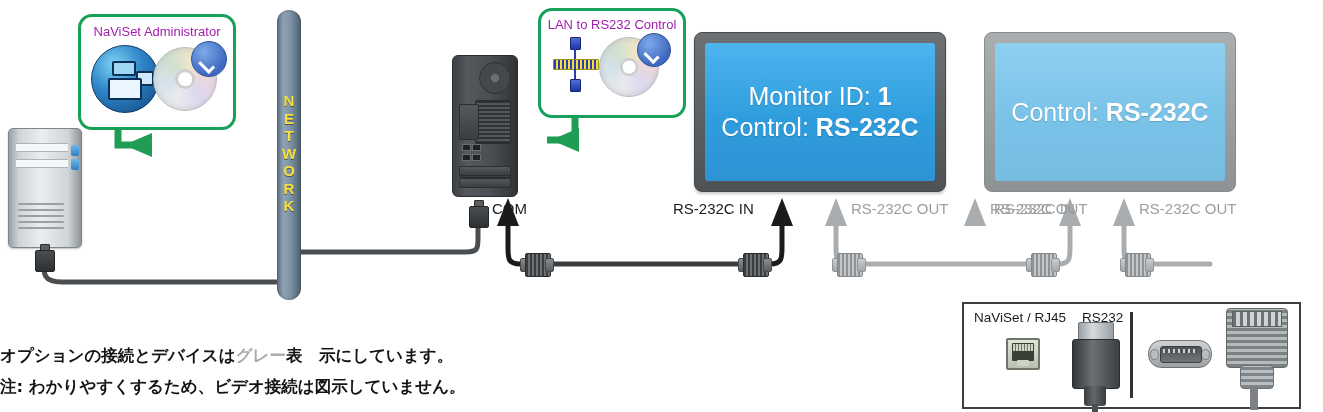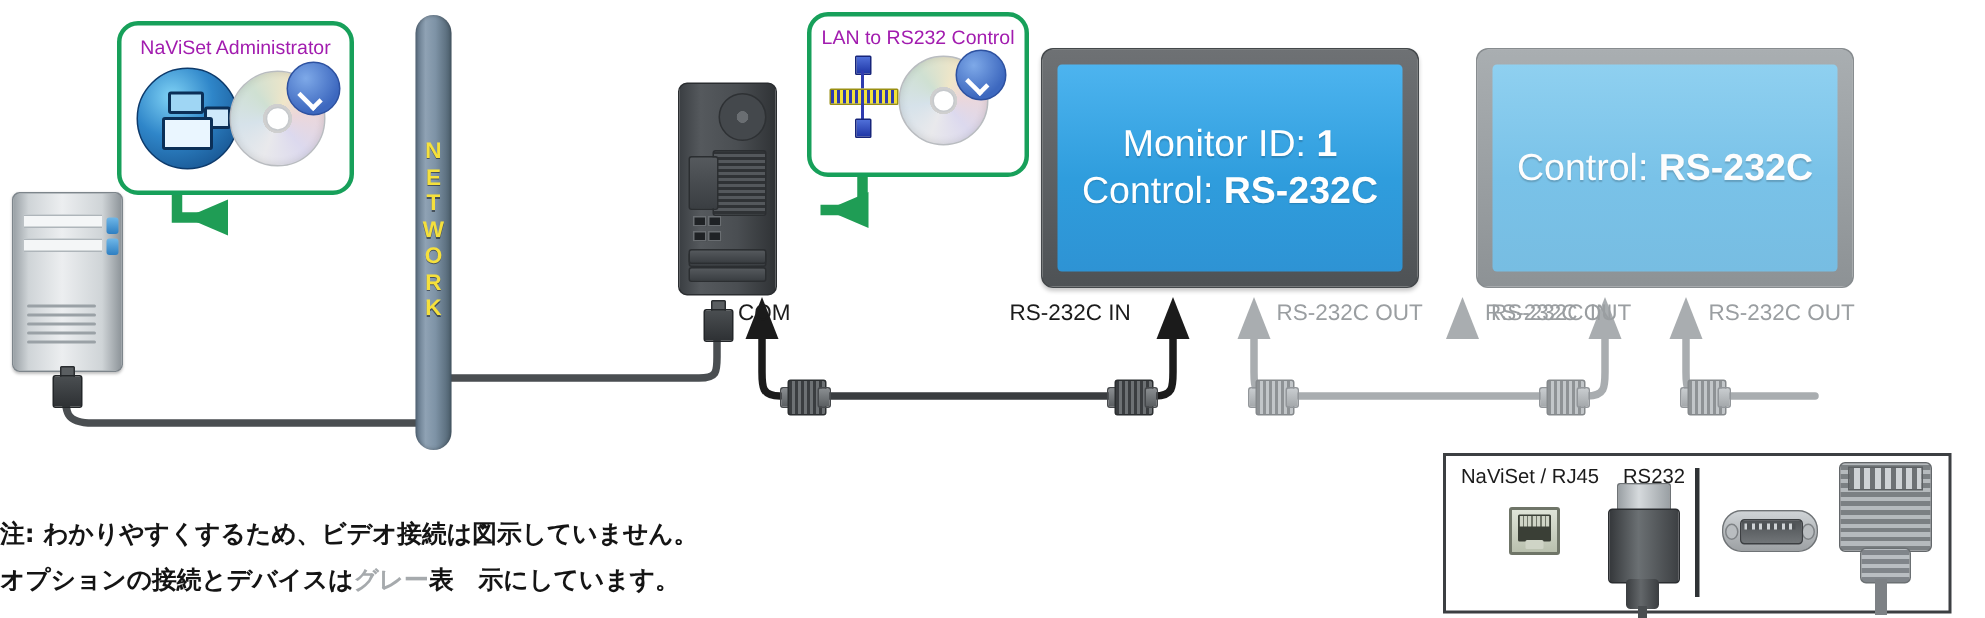--- a/index.html
+++ b/index.html
@@ -345,19 +345,19 @@
     </div>
     <div class="bigdsub" style="left:262px;top:4px;">
       <div class="hood"></div>
         <div class="pinrow"></div>
         <div class="boot"></div>
         <div class="wire"></div>
     </div>
   </div>
 
   <div class="abs caption">
-    <div>注: わかりやすくするため、ビデオ接続は図示していません。</div>
     <div>
       <span>オプションの接続とデバイスは</span><span class="gry">グレー</span><span>表　示にしています。</span>
     </div>
+    <div>注: わかりやすくするため、ビデオ接続は図示していません。</div>
   </div>
 
 </div>
 
 </body></html>

